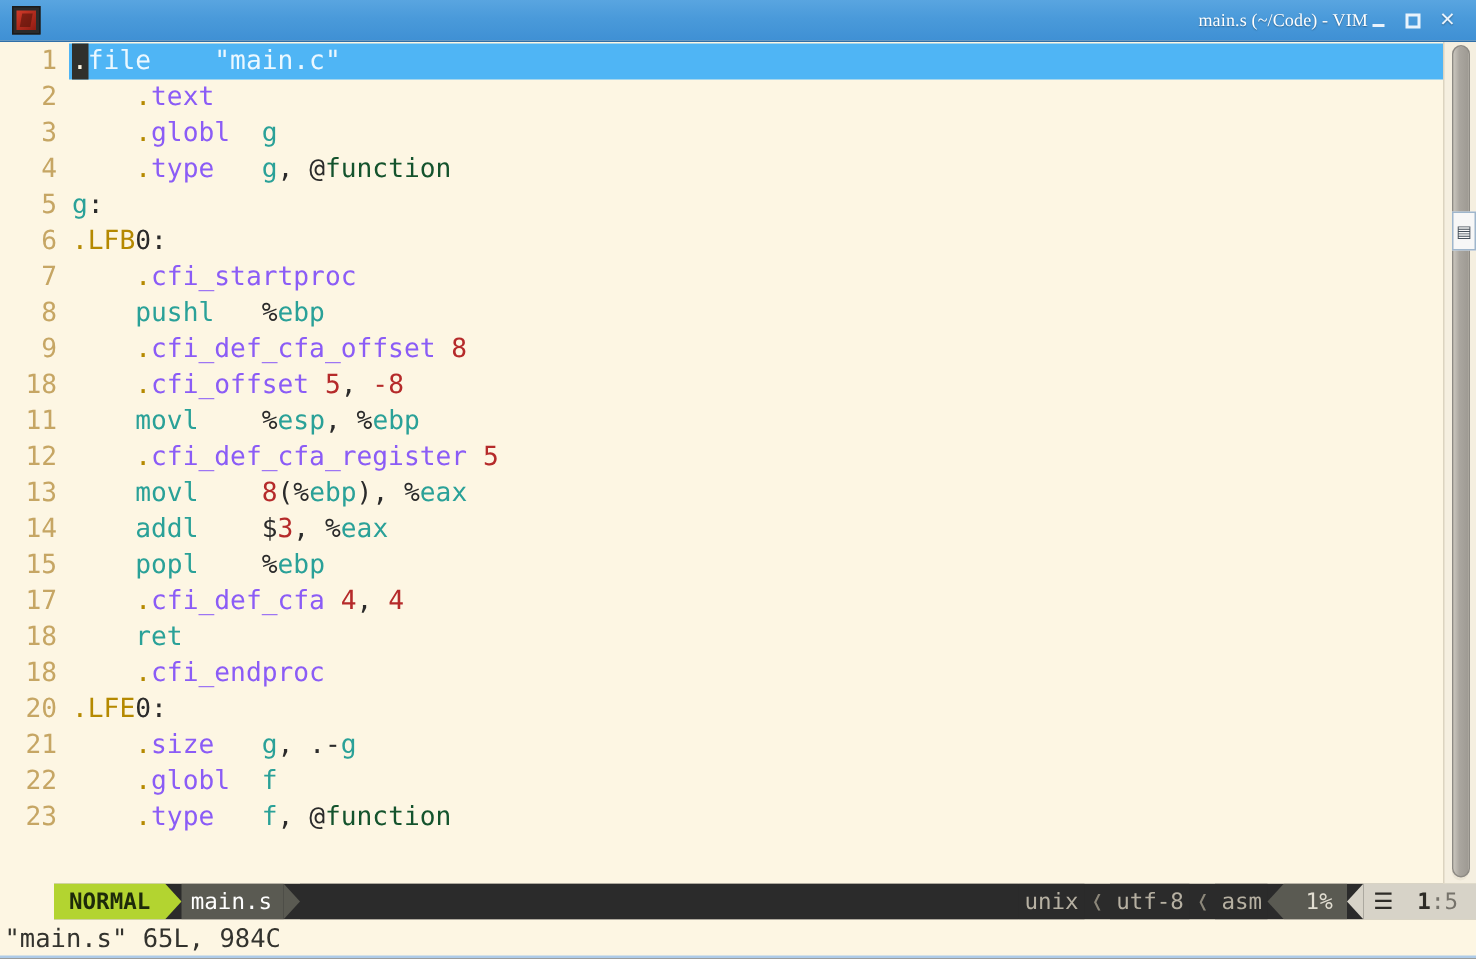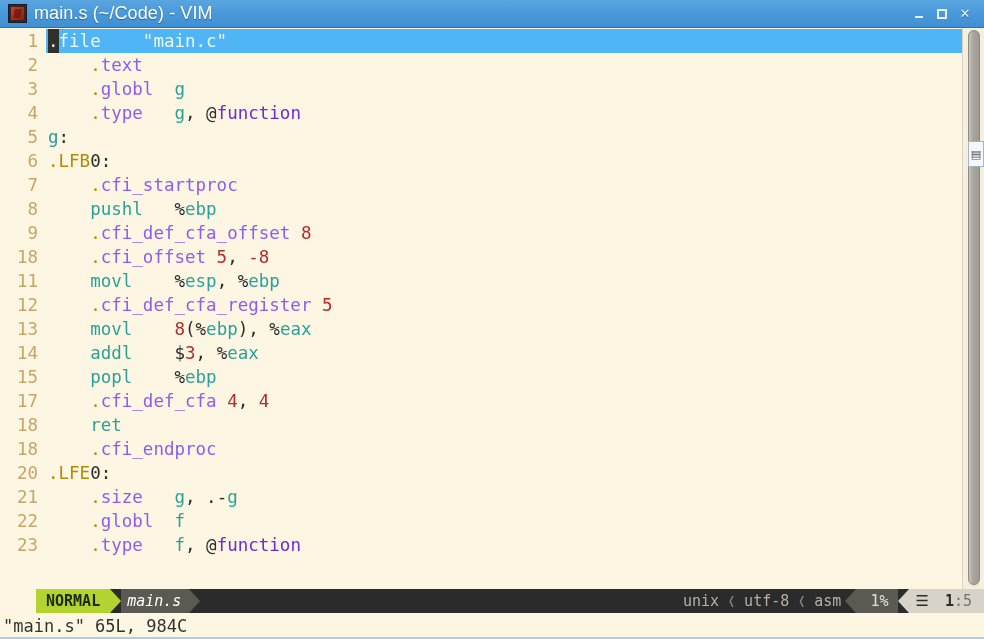--- a/index.html
+++ b/index.html
@@ -53,24 +53,24 @@
     content: "";
     position: absolute;
     left: 5px; top: 4px;
     width: 7px; height: 9px;
     background: #4a1008;
     opacity: .55;
     transform: skewX(-10deg);
   }
   .titlebar .tb-title {
     flex: 1 1 auto;
-    text-align: left;
+    text-align: right;
     color: #ffffff;
-    font-family: Liberation Sans, sans-serif;
-    font-size: 18px;
+    font-family: Liberation Serif, serif;
+    font-size: 12px;
     letter-spacing: .1px;
     text-shadow: 0 1px 1px rgba(0,0,0,.35);
     white-space: nowrap;
     overflow: hidden;
   }
   .titlebar .tb-buttons {
     flex: 0 0 auto;
     display: flex;
     align-items: center;
     gap: 9px;
@@ -146,21 +146,21 @@
     color: #eaf7ff;
   }
   
   .s-dir   { color: #b58900; }   
   .s-dir2  { color: #8b5cf6; }   
   .s-op    { color: #2aa198; }   
   .s-num   { color: #b52a2a; }   
   .s-lbl   { color: #2aa198; }   
   .s-pun   { color: #2b2b2b; }   
   .s-str   { color: #2aa198; }   
-  .s-type  { color: #6d28d9; }
+  .s-type  { color: #14532d; }
 
   .code-line.cursorline .s-dir,
   .code-line.cursorline .s-dir2,
   .code-line.cursorline .s-op,
   .code-line.cursorline .s-num,
   .code-line.cursorline .s-lbl,
   .code-line.cursorline .s-str,
   .code-line.cursorline .s-type { color: #ebf8ff; }
   .code-line.cursorline .s-pun { color: #ffffff; }
 
@@ -238,21 +238,20 @@
     width: 0; height: 0;
     border-top: 12px solid transparent;
     border-bottom: 12px solid transparent;
     flex: 0 0 auto;
   }
   .sep-mode-file { border-left: 11px solid #b3d430; }
   .sl-file {
     background: #5a5a52;
     color: #ffffff;
     padding: 0 8px 0 6px;
-    font-style: italic;
   }
   .sep-file-mid { border-left: 11px solid #5a5a52; }
   .sl-mid {
     background: #2b2b2b;
     flex: 1 1 auto;
   }
   .sl-info {
     background: #2b2b2b;
     color: #b6b0a2;
     padding: 0 4px;

